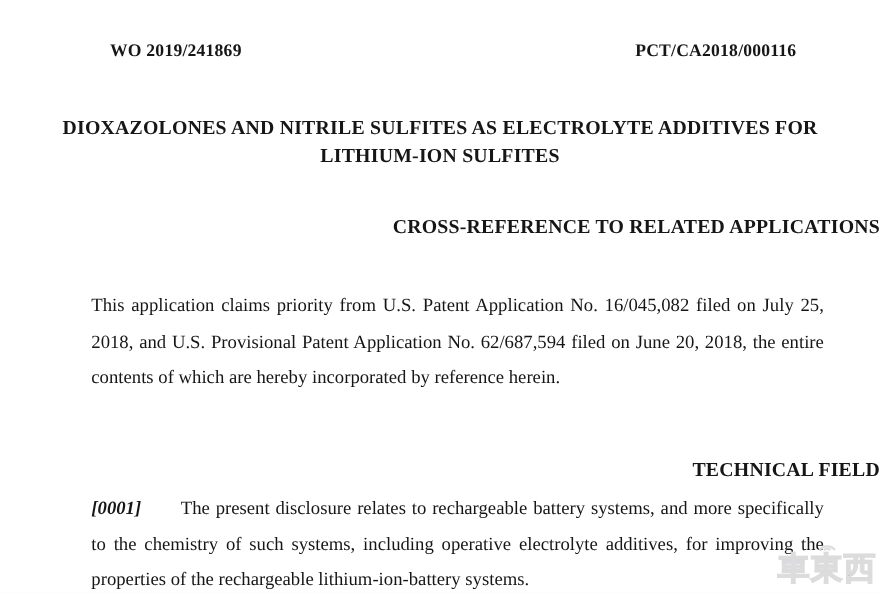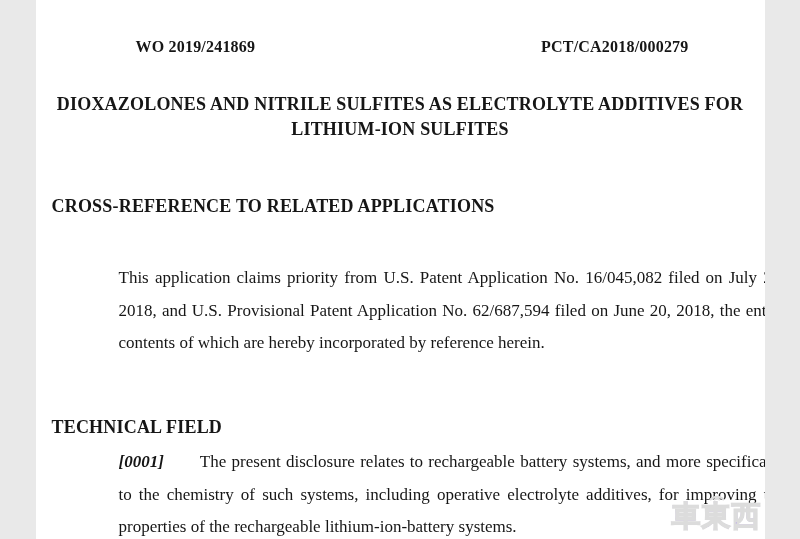--- a/index.html
+++ b/index.html
@@ -1,38 +1,38 @@
 <!DOCTYPE html>
 <html><head>
 <meta charset="utf-8">
 <style>
   html,body{margin:0;padding:0;background:#e9e9e9;}
   .page{
     position:relative;
-    width:729px;height:539px;
+    width:800px;height:539px;
     margin:0 auto;
     background:#ffffff;
     overflow:hidden;
     font-family:"Liberation Serif","DejaVu Serif",serif;
     color:#161616;
   }
   .header{
     position:absolute;top:38px;left:100px;right:76px;
     display:flex;justify-content:space-between;
     font-size:16px;font-weight:bold;letter-spacing:0.2px;
   }
   .title{
     position:absolute;top:88px;left:0;right:0;
-    margin:4px;text-align:center;
+    margin:16px;text-align:center;
     font-size:18px;font-weight:bold;line-height:25px;letter-spacing:0.2px;
   }
   .title .line{display:block;}
   .section-heading{
-    position:absolute;left:16px;right:0;margin:0;
-    text-align:left;font-size:18px;font-weight:bold;letter-spacing:0.2px;
+    position:absolute;left:3px;right:0;margin:0;
+    text-align:right;font-size:18px;font-weight:bold;letter-spacing:0.2px;
   }
   #heading-cross-reference{top:196px;}
   #heading-technical-field{top:378px;margin-top:39px;}
   .body-paragraph{
     position:absolute;left:67px;width:666px;margin:16px;
     font-size:17px;line-height:32.5px;
     text-align:justify;
   }
   #paragraph-priority{top:246px;}
   #paragraph-0001{top:430px;}
@@ -53,21 +53,21 @@
     position:absolute;top:0px;left:34px;
   }
 </style>
 </head>
 <body>
 
 <div class="page">
 
   <div class="header">
     <span>WO 2019/241869</span>
-    <span>PCT/CA2018/000279</span>
+    <span>PCT/CA2018/000116</span>
   </div>
 
   <h1 class="title">
     <span class="line">DIOXAZOLONES AND NITRILE SULFITES AS ELECTROLYTE ADDITIVES FOR</span>
     <span class="line">LITHIUM-ION SULFITES</span>
   </h1>
 
   <h2 class="section-heading" id="heading-cross-reference">CROSS-REFERENCE TO RELATED APPLICATIONS</h2>
 
   <p class="body-paragraph" id="paragraph-priority">This application claims priority from U.S. Patent Application No. 16/045,082 filed on July 25, 2018, and U.S. Provisional Patent Application No. 62/687,594 filed on June 20, 2018, the entire contents of which are hereby incorporated by reference herein.</p>

